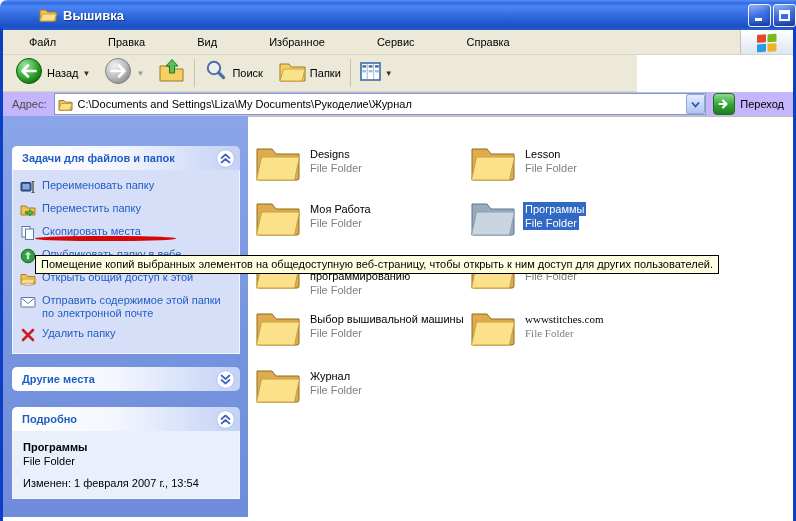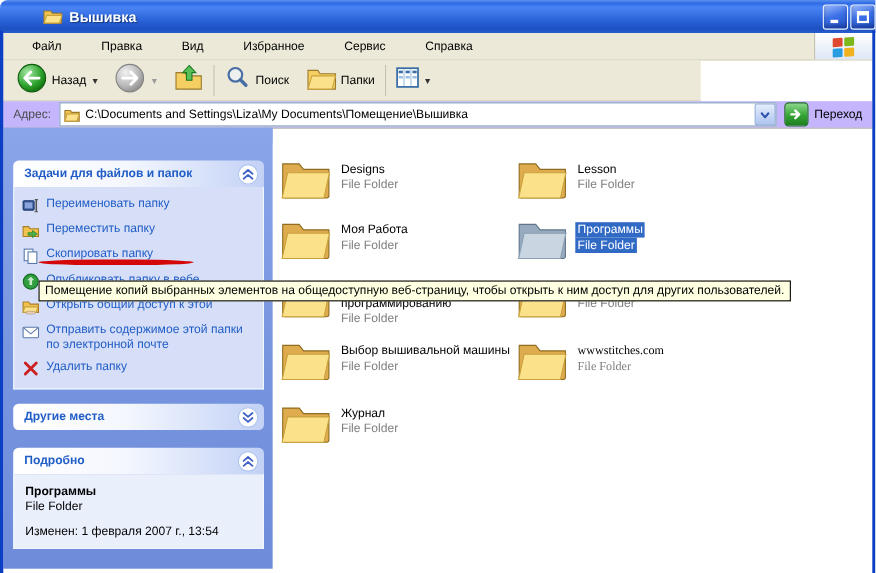--- a/index.html
+++ b/index.html
@@ -14,21 +14,21 @@
     display:flex;align-items:center;padding-left:32px;}
   .tb-icon{margin-left:7px;display:flex;}
   .tb-title{color:#fff;font-weight:bold;font-size:13px;margin-left:6px;text-shadow:1px 1px 1px #16397e;}
   .tb-btns{position:absolute;right:7px;top:4px;display:flex;gap:2px;}
   .tb-btn{width:21px;height:21px;border-radius:3px;border:1px solid #eef3ff;display:flex;align-items:center;justify-content:center;
     background:linear-gradient(160deg,#9db9f8 0%,#3e72e8 45%,#1f4fc4 100%);box-shadow:inset 0 -3px 4px rgba(0,0,40,.3);}
   .tb-btn.close{background:linear-gradient(160deg,#f4b090 0%,#e2683a 45%,#bb3a10 100%);}
   
   .menubar{position:absolute;left:3px;top:30px;width:790px;height:24px;background:#ece9d8;
     border-bottom:1px solid #d8d4c2;display:flex;align-items:center;}
-  .menu-item{padding:0 10px;font-size:11px;color:#000;margin-left:16px;}
+  .menu-item{padding:0 26px;font-size:11px;color:#000;}
   .logo-box{position:absolute;right:0;top:0;width:52px;height:24px;border-left:1px solid #c6c2ae;
     background:linear-gradient(180deg,#ffffff,#dde7f5);display:flex;align-items:center;justify-content:center;}
   
   .toolbar{position:absolute;left:3px;top:55px;width:634px;height:36px;background:#ece9d8;
     border-bottom:1px solid #d8d4c2;display:flex;align-items:center;}
   .tbtn{display:flex;align-items:center;gap:4px;padding:2px 4px;border-radius:3px;}
   .tbtn .lbl{font-size:11px;color:#000;}
   .tbtn .dd{font-size:8px;color:#333;}
   .tbtn.disabled .dd{color:#9a9a9a;}
   .sep{width:1px;height:28px;background:#c6c2ae;margin:0 5px;}
@@ -213,21 +213,21 @@
 
   <div class="addressbar">
     <span class="addr-label">Адрес:</span>
     <div class="combo">
       <span class="combo-icon">
         <svg width="15" height="13" viewBox="0 0 15 13">
             <path d="M1 2.5 h5 l1.2 1.7 H14 v8 H1 Z" fill="#f2c24e" stroke="#9c7a2e"></path>
             <path d="M3 5.5 h11 l-2 6.5 H1 Z" fill="#fbe18a" stroke="#caa23c"></path>
           </svg>
       </span>
-      <span class="combo-text">C:\Documents and Settings\Liza\My Documents\Помещение\Вышивка</span>
+      <span class="combo-text">C:\Documents and Settings\Liza\My Documents\Рукоделие\Журнал</span>
       <span class="combo-drop">
         <svg width="9" height="7" viewBox="0 0 9 7">
             <path d="M1 1.5 L4.5 5.5 L8 1.5" stroke="#2a4fae" stroke-width="1.8" fill="none"></path>
           </svg>
       </span>
     </div>
     <div class="go-btn">
       <svg width="14" height="14" viewBox="0 0 14 14">
           <path d="M2.5 7 h7 M6 3.5 L9.5 7 L6 10.5" stroke="#fff" stroke-width="2.2" fill="none" stroke-linecap="round" stroke-linejoin="round"></path>
         </svg>
@@ -268,21 +268,21 @@
             </span>
             <span class="task-label">Переместить папку</span>
           </div>
           <div class="task-row">
             <span class="task-icon">
               <svg width="16" height="16" viewBox="0 0 16 16">
                 <rect x="2" y="1.5" width="8" height="10.5" fill="#fff" stroke="#5a7aa8"></rect>
                 <rect x="5.5" y="4" width="8" height="10.5" fill="#fff" stroke="#5a7aa8"></rect>
               </svg>
             </span>
-            <span class="task-label">Скопировать папку</span>
+            <span class="task-label">Скопировать места</span>
           </div>
           <div class="task-row hl">
             <span class="task-icon">
               <svg width="16" height="16" viewBox="0 0 16 16">
                 <circle cx="8" cy="8" r="6.8" fill="#2f9e3f" stroke="#176a23"></circle>
                 <path d="M8 3.5 l3.2 3.2 h-2 v4.5 h-2.4 V6.7 h-2 Z" fill="#c9ecc9"></path>
               </svg>
             </span>
             <span class="task-label">Опубликовать папку в вебе</span>
           </div>

